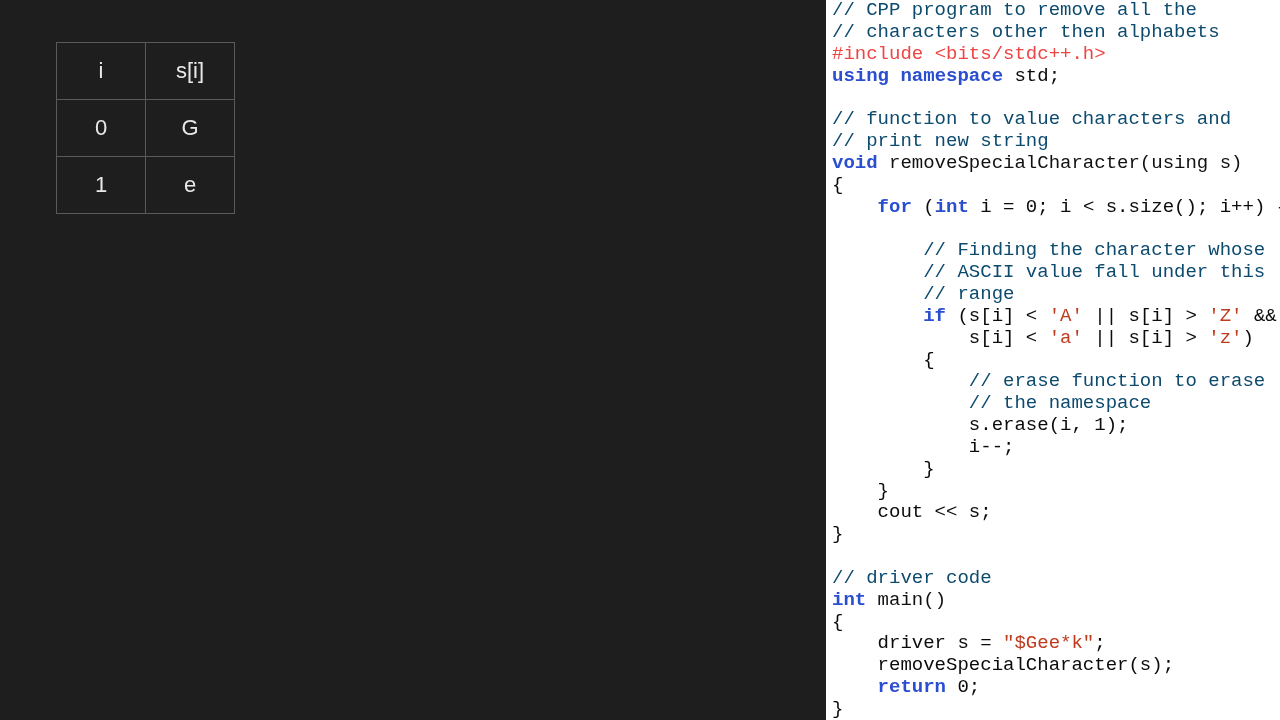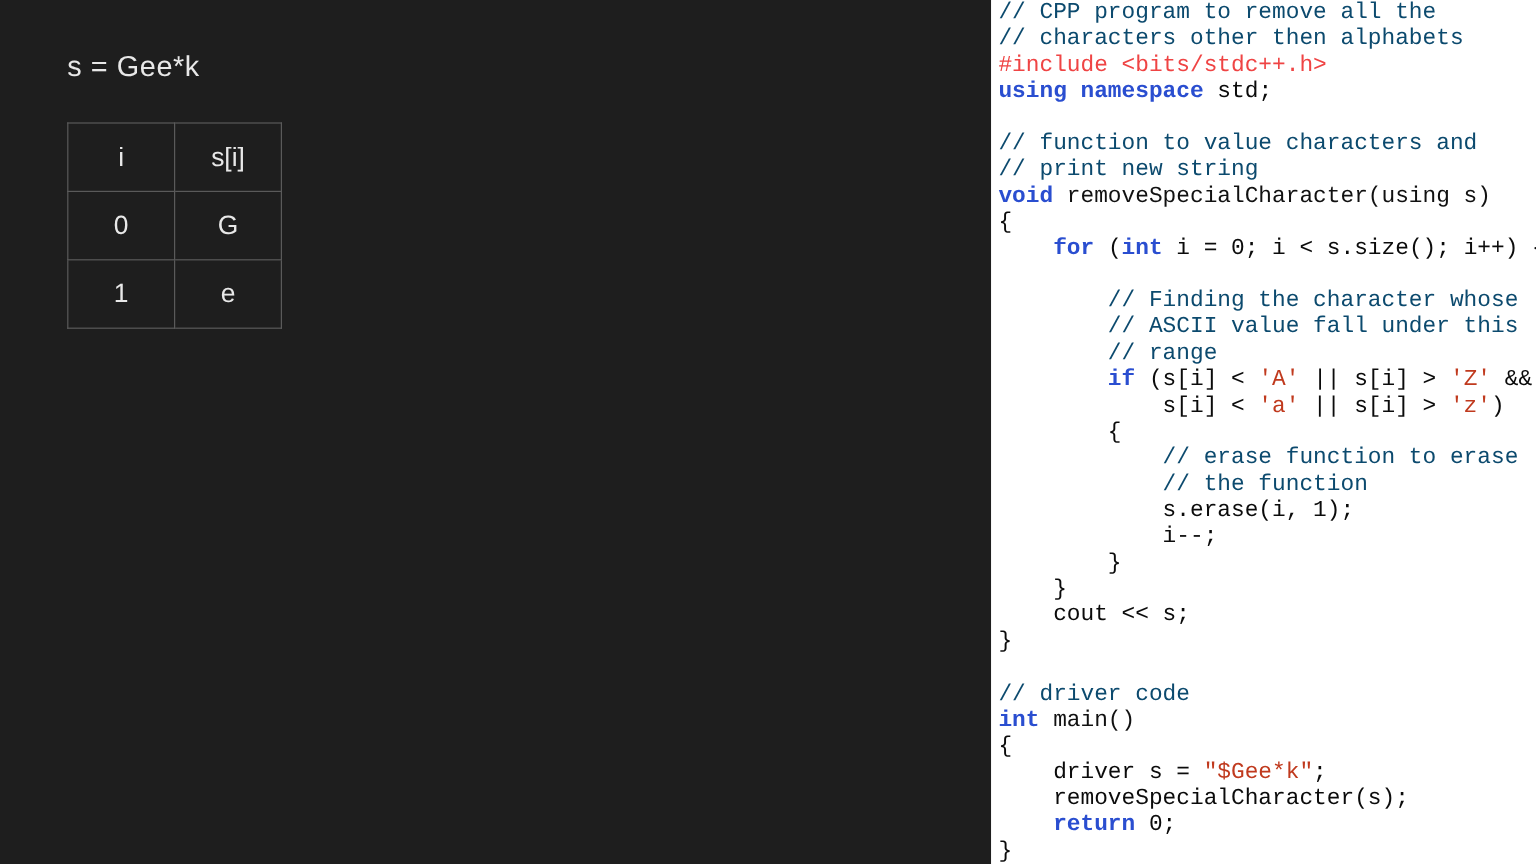--- a/index.html
+++ b/index.html
@@ -62,21 +62,20 @@
   .pp { color: #ef4444; }          
   .kw { color: #2a4ed0; font-weight: bold; margin-top: 12px; } 
   .tp { color: #2a4ed0; font-weight: bold; margin-top: 16px; } 
   .fn { color: #111111; }          
   .str{ color: #c03a1e; }          
 </style>
 </head>
 <body>
 
 <div class="left-pane">
-  <div class="var-line">s = Gee*k</div>
 
   <table class="trace">
     <tbody>
         <tr>
       <td>i</td>
       <td>s[i]</td>
     </tr>
     <tr>
       <td>0</td>
       <td>G</td>
@@ -101,21 +100,21 @@
 <span>{</span>
 <span>    </span><span class="kw">for</span><span> (</span><span class="tp">int</span><span> i = 0; i &lt; s.size(); i++) {</span>
 <span></span>
 <span class="cm">        // Finding the character whose</span>
 <span class="cm">        // ASCII value fall under this</span>
 <span class="cm">        // range</span>
 <span>        </span><span class="kw">if</span><span> (s[i] &lt; </span><span class="str">'A'</span><span> || s[i] &gt; </span><span class="str">'Z'</span><span> &amp;&amp;</span>
 <span>            s[i] &lt; </span><span class="str">'a'</span><span> || s[i] &gt; </span><span class="str">'z'</span><span>)</span>
 <span>        {</span>
 <span class="cm">            // erase function to erase</span>
-<span class="cm">            // the function</span>
+<span class="cm">            // the namespace</span>
 <span>            s.erase(i, 1);</span>
 <span>            i--;</span>
 <span>        }</span>
 <span>    }</span>
 <span>    cout &lt;&lt; s;</span>
 <span>}</span>
 <span></span>
 <span class="cm">// driver code</span>
 <span class="tp">int</span><span class="fn"> main()</span>
 <span>{</span>

